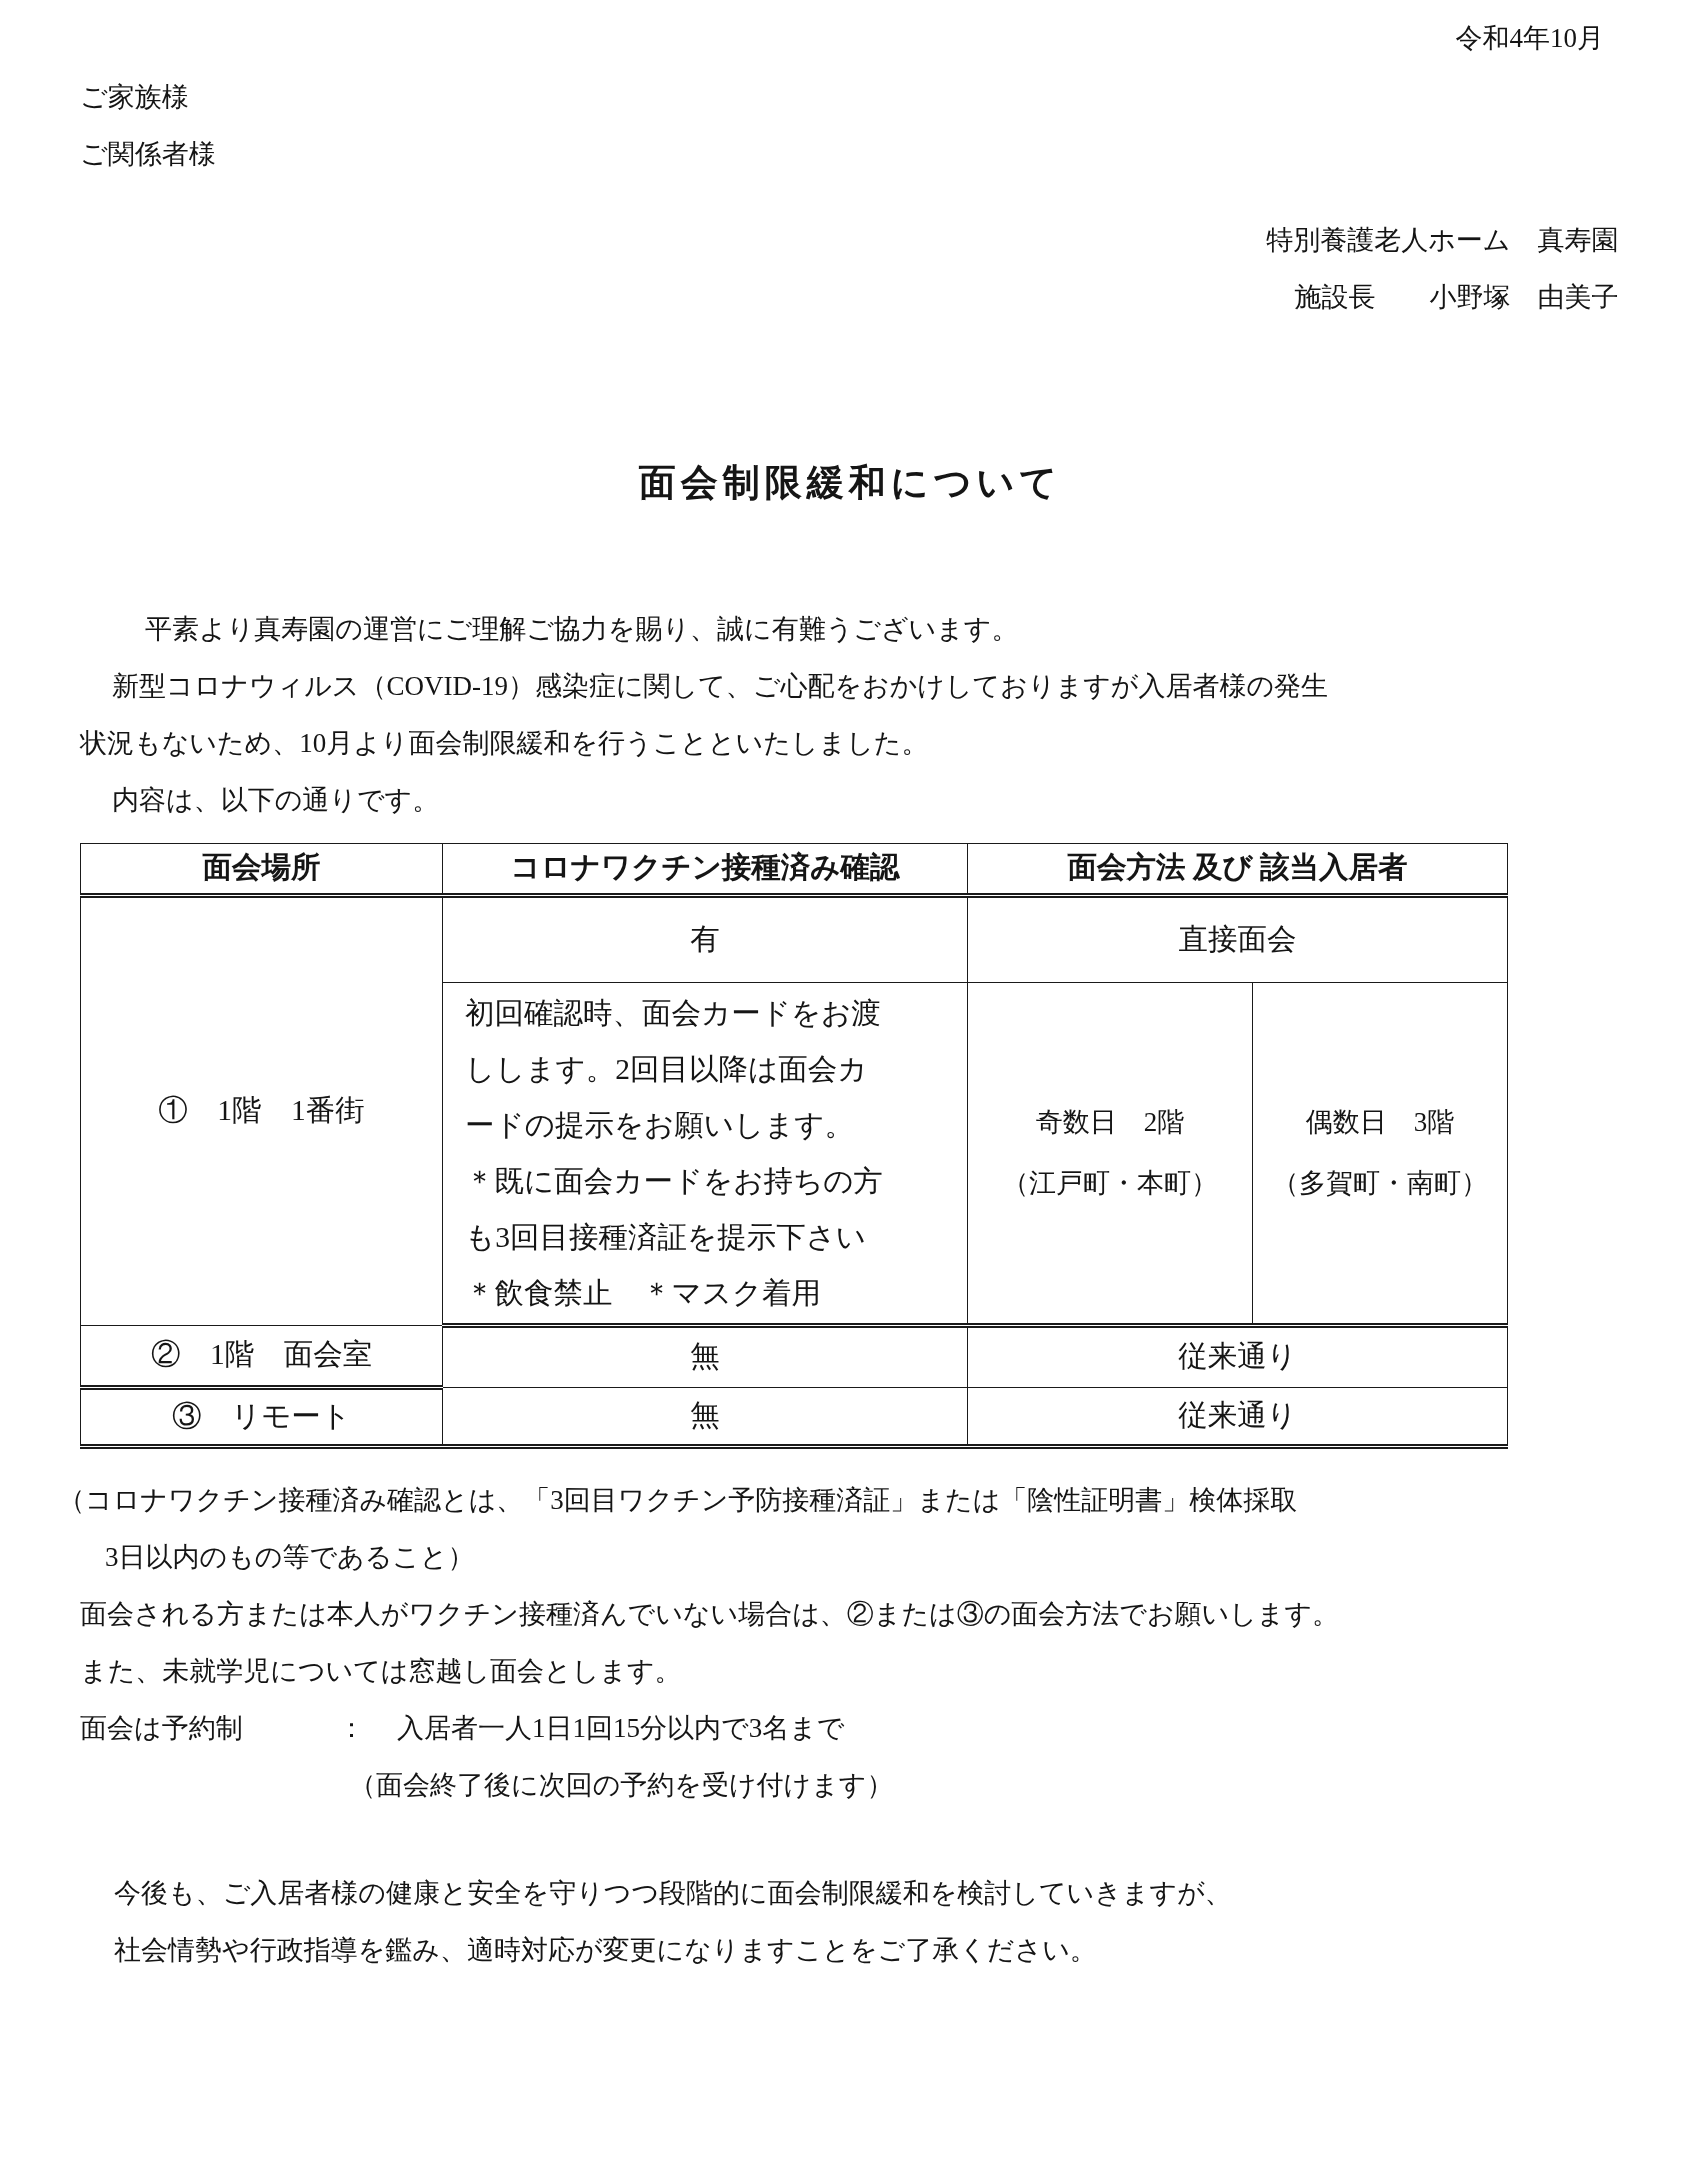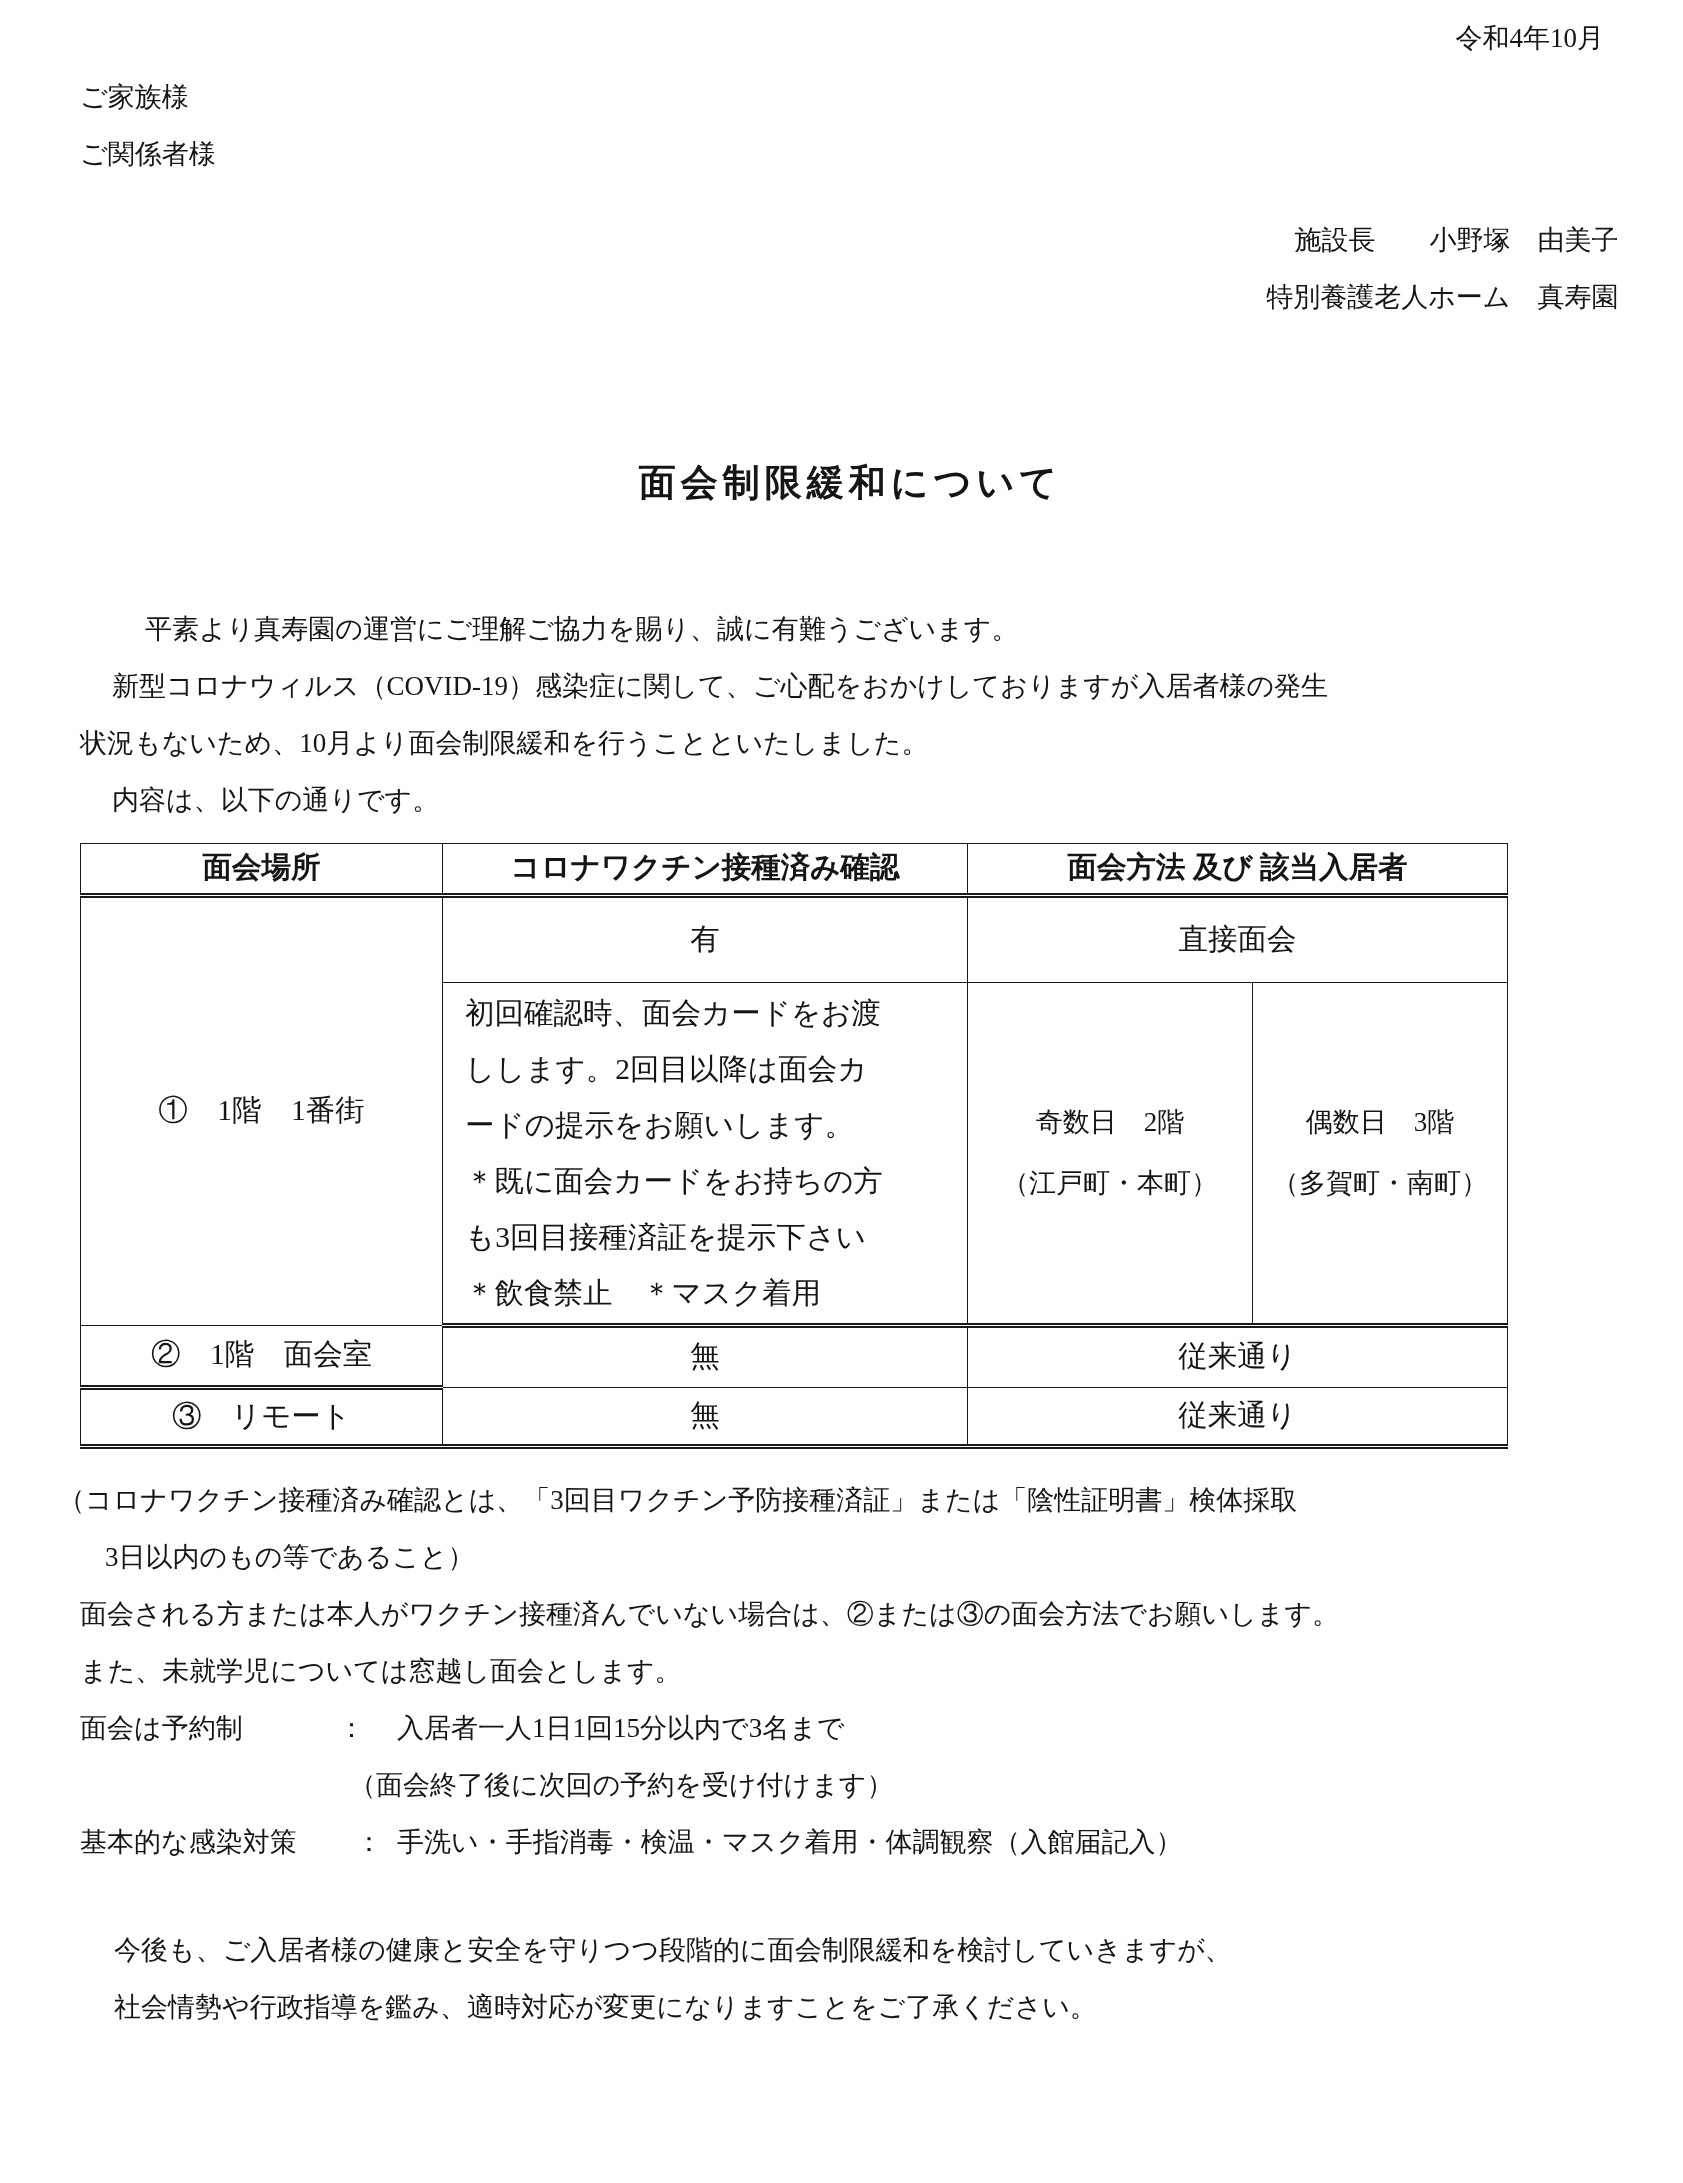--- a/index.html
+++ b/index.html
@@ -62,22 +62,22 @@
 <div class="content">
 
   <div class="line right date-line">令和4年10月</div>
 
   <div class="recipients">
     <div class="line">ご家族様</div>
     <div class="line">ご関係者様</div>
   </div>
 
   <div class="sender">
+    <div class="line right">特別養護老人ホーム　真寿園</div>
     <div class="line right">施設長　　小野塚　由美子</div>
-    <div class="line right">特別養護老人ホーム　真寿園</div>
   </div>
 
   <div class="doc-title">面会制限緩和について</div>
 
   <div class="intro">
     <div class="line ind2">平素より真寿園の運営にご理解ご協力を賜り、誠に有難うございます。</div>
     <div class="line ind1">新型コロナウィルス（COVID-19）感染症に関して、ご心配をおかけしておりますが入居者様の発生</div>
     <div class="line">状況もないため、10月より面会制限緩和を行うことといたしました。</div>
     <div class="line ind1">内容は、以下の通りです。</div>
   </div>
@@ -133,23 +133,20 @@
 
   <div class="notes">
     <div class="line hang-paren">（コロナワクチン接種済み確認とは、「3回目ワクチン予防接種済証」または「陰性証明書」検体採取</div>
     <div class="line ind-sm">3日以内のもの等であること）</div>
     <div class="line">面会される方または本人がワクチン接種済んでいない場合は、②または③の面会方法でお願いします。</div>
     <div class="line">また、未就学児については窓越し面会とします。</div>
     <div class="line">
       <span class="note-label w-res">面会は予約制</span><span class="note-colon c-res">：</span><span>入居者一人1日1回15分以内で3名まで</span>
     </div>
     <div class="line cont2">（面会終了後に次回の予約を受け付けます）</div>
-    <div class="line">
-      <span class="note-label w-pre">基本的な感染対策</span><span class="note-colon c-pre">：</span><span>手洗い・手指消毒・検温・マスク着用・体調観察（入館届記入）</span>
-    </div>
   </div>
 
   <div class="closing">
     <div class="line ind-close">今後も、ご入居者様の健康と安全を守りつつ段階的に面会制限緩和を検討していきますが、</div>
     <div class="line ind-close">社会情勢や行政指導を鑑み、適時対応が変更になりますことをご了承ください。</div>
   </div>
 
 </div>
 
 

